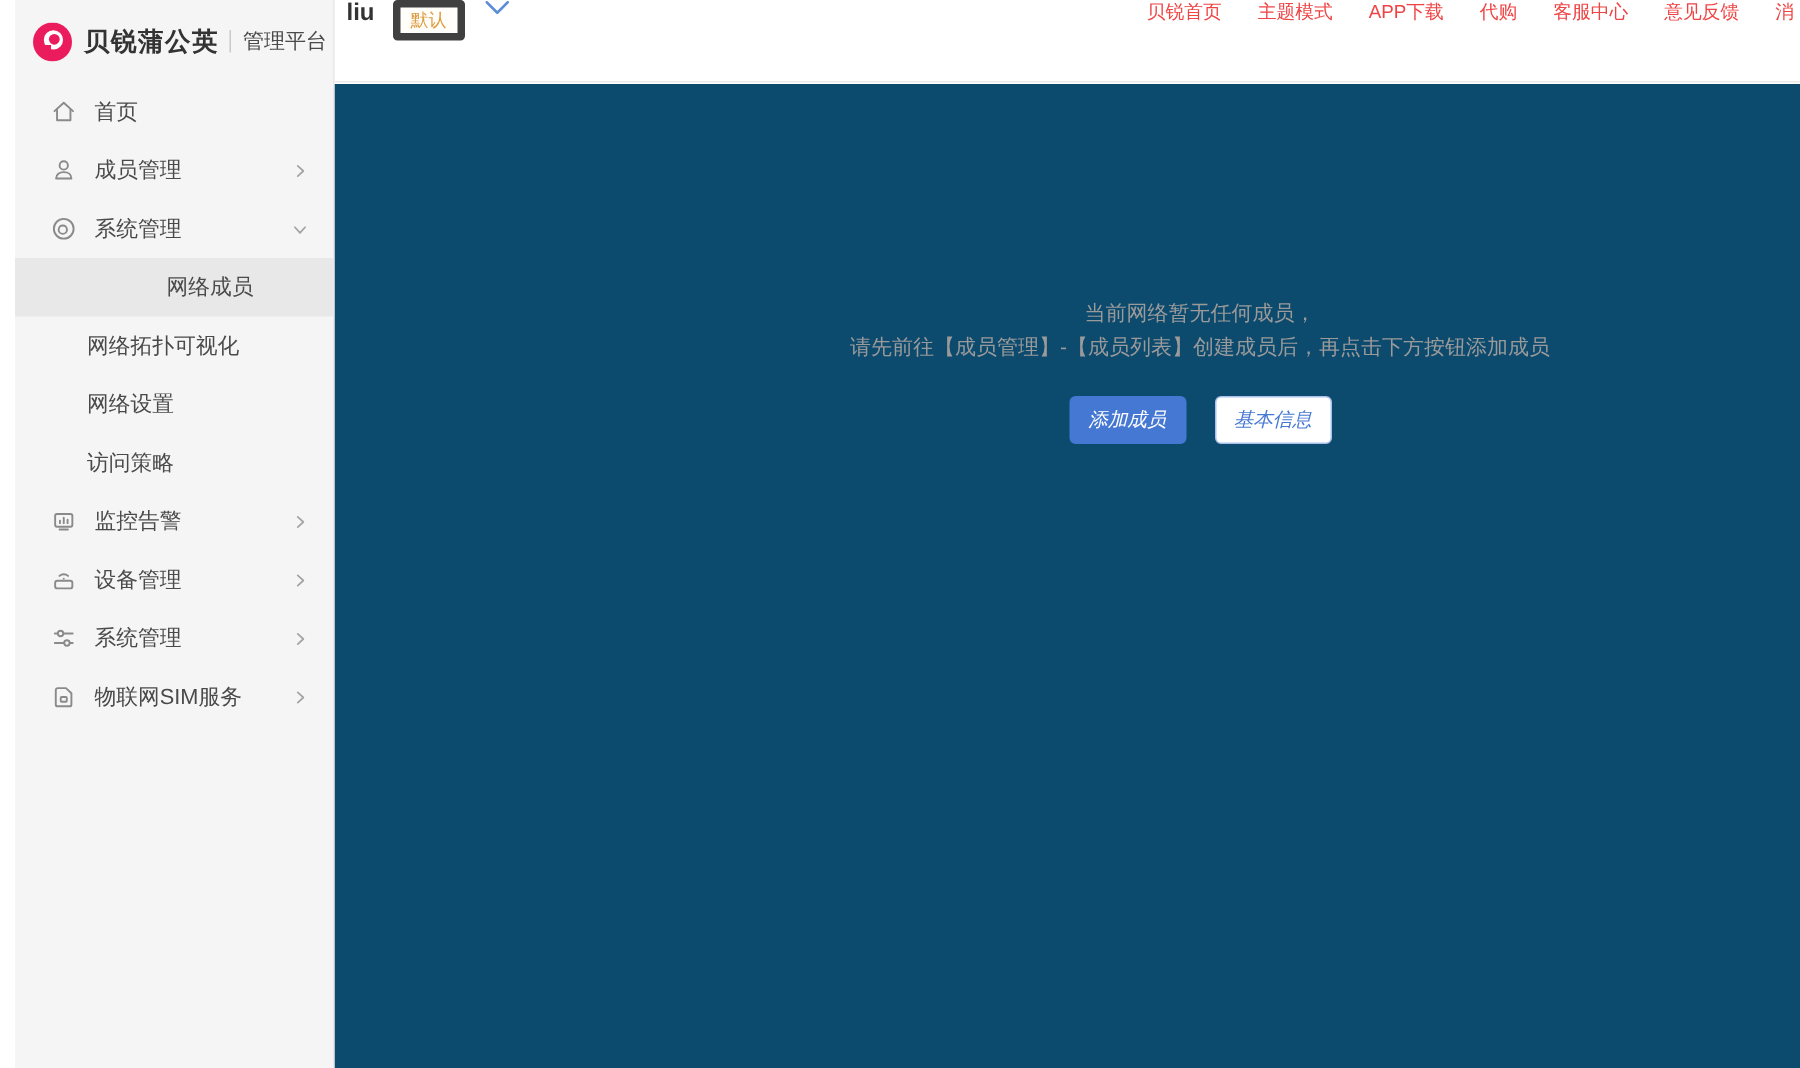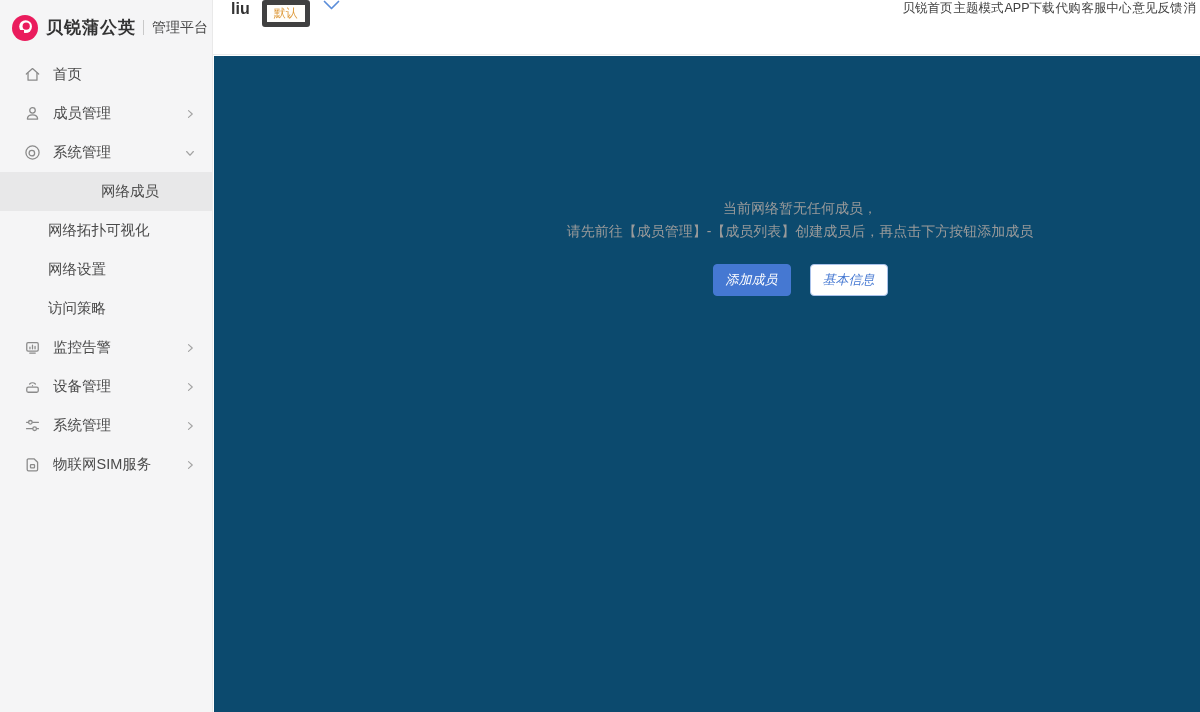--- a/index.html
+++ b/index.html
@@ -4,21 +4,21 @@
 <style>
   * { margin:0; padding:0; box-sizing:border-box; }
   html,body { width:1200px; height:712px; }
   body {
     font-family:"Liberation Sans","DejaVu Sans",sans-serif;
     background:#ffffff; color:#333; overflow:hidden; position:relative;
   }
 
   
   .sidebar {
-    position:absolute; left:0; top:0; width:213px; height:712px;
+    position:absolute; left:10px; top:0; width:213px; height:712px;
     background:#f5f5f6; border-right:1px solid #e9e9e9; z-index:2;
   }
   .logo-row { display:flex; align-items:center; height:55px; padding-left:12px; }
   .logo-mark { width:26px; height:26px; flex:0 0 auto; }
   .brand-name { font-weight:bold; font-size:17px; color:#333; margin-left:8px; letter-spacing:1px; white-space:nowrap; }
   .brand-divider { width:1px; height:15px; background:#c9c9c9; margin:0 8px 0 7px; }
   .brand-suffix { font-size:14px; color:#4a4a4a; font-weight:500; white-space:nowrap; }
 
   .menu { margin-top:0; }
   .menu-item {
@@ -40,22 +40,22 @@
     display:flex; align-items:flex-start; padding:0 4px 0 18px;
   }
   .network-name { font-size:16px; font-weight:bold; color:#333; }
   .default-badge {
     margin-left:12px; font-size:12px; color:#df9c3f;
     border:5px solid #404040; border-radius:3px; padding:1px 7px 2px;
     background:#fffefb; line-height:14px; cursor:pointer;
   }
   .net-chevron { margin-left:13px; display:flex; align-items:center; cursor:pointer; }
   .top-links {
-    margin-left:auto; display:flex; align-items:center; gap:1px;
-    font-size:12.5px; color:#404040; white-space:nowrap;
+    margin-left:auto; display:flex; align-items:center; gap:24px;
+    font-size:12.5px; color:#ef4444; white-space:nowrap;
   }
   .top-links span { cursor:pointer; }
 
   
   .main-area { position:absolute; left:214px; top:56px; width:986px; height:656px; background:#0c4a6e; }
   .empty-state {
     position:absolute; left:586px; top:141px; width:700px;
     margin-left:-350px; text-align:center;
     color:#9a9a9a; font-size:14px; line-height:23px;
   }

